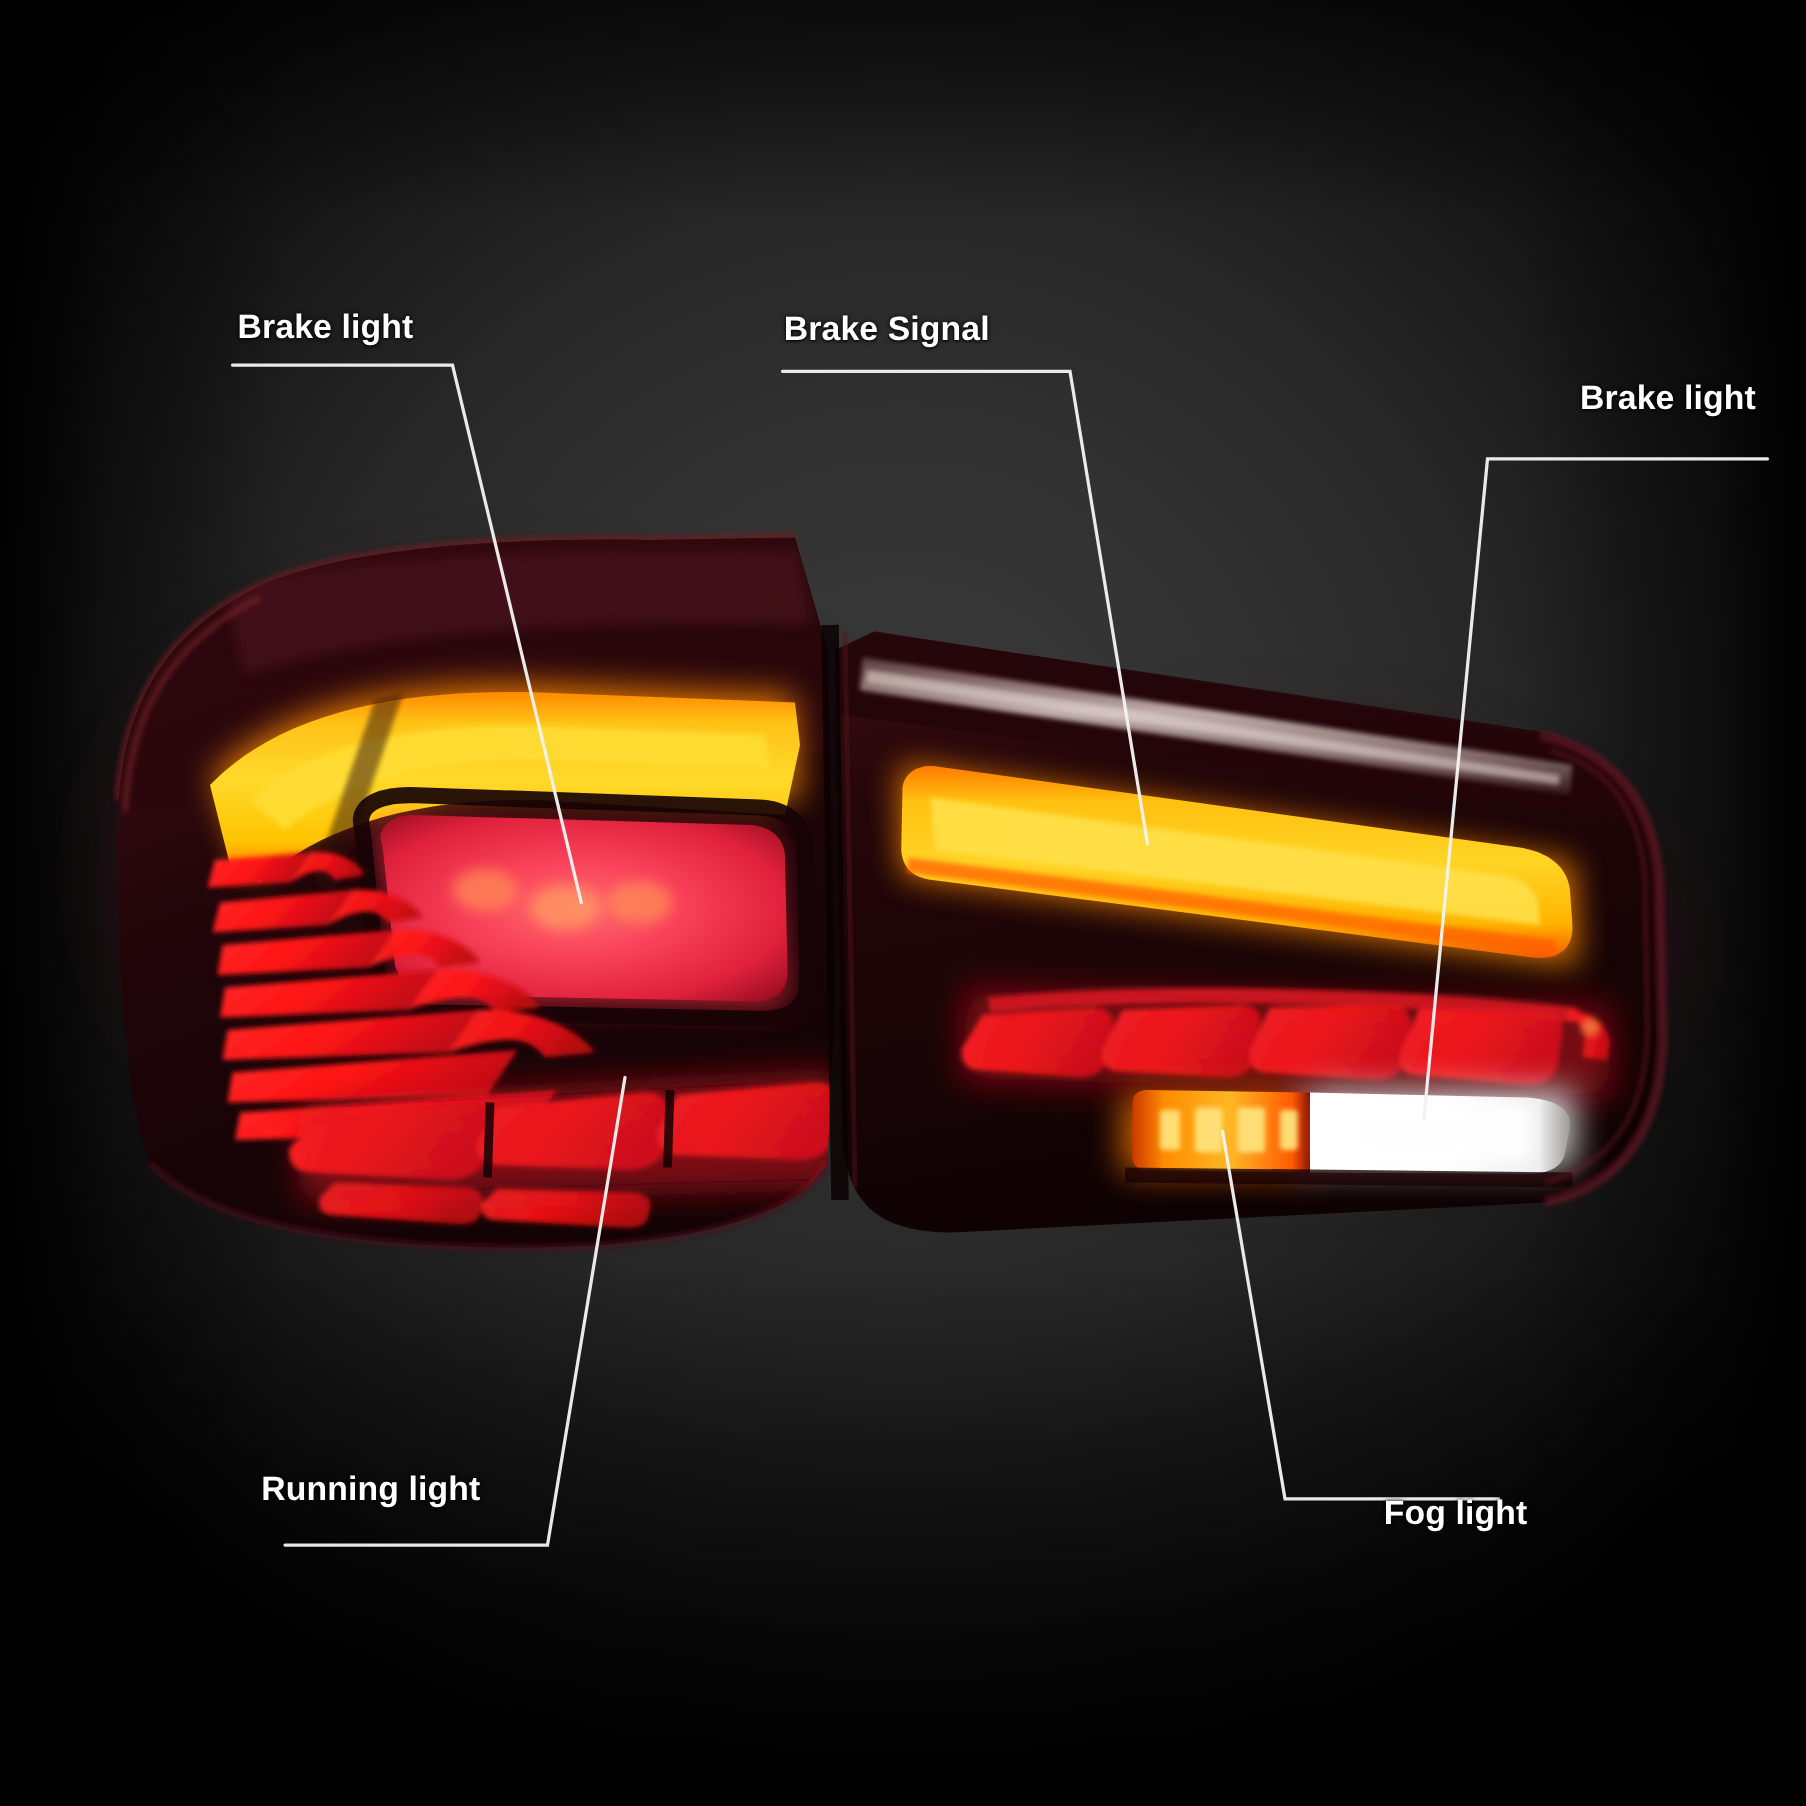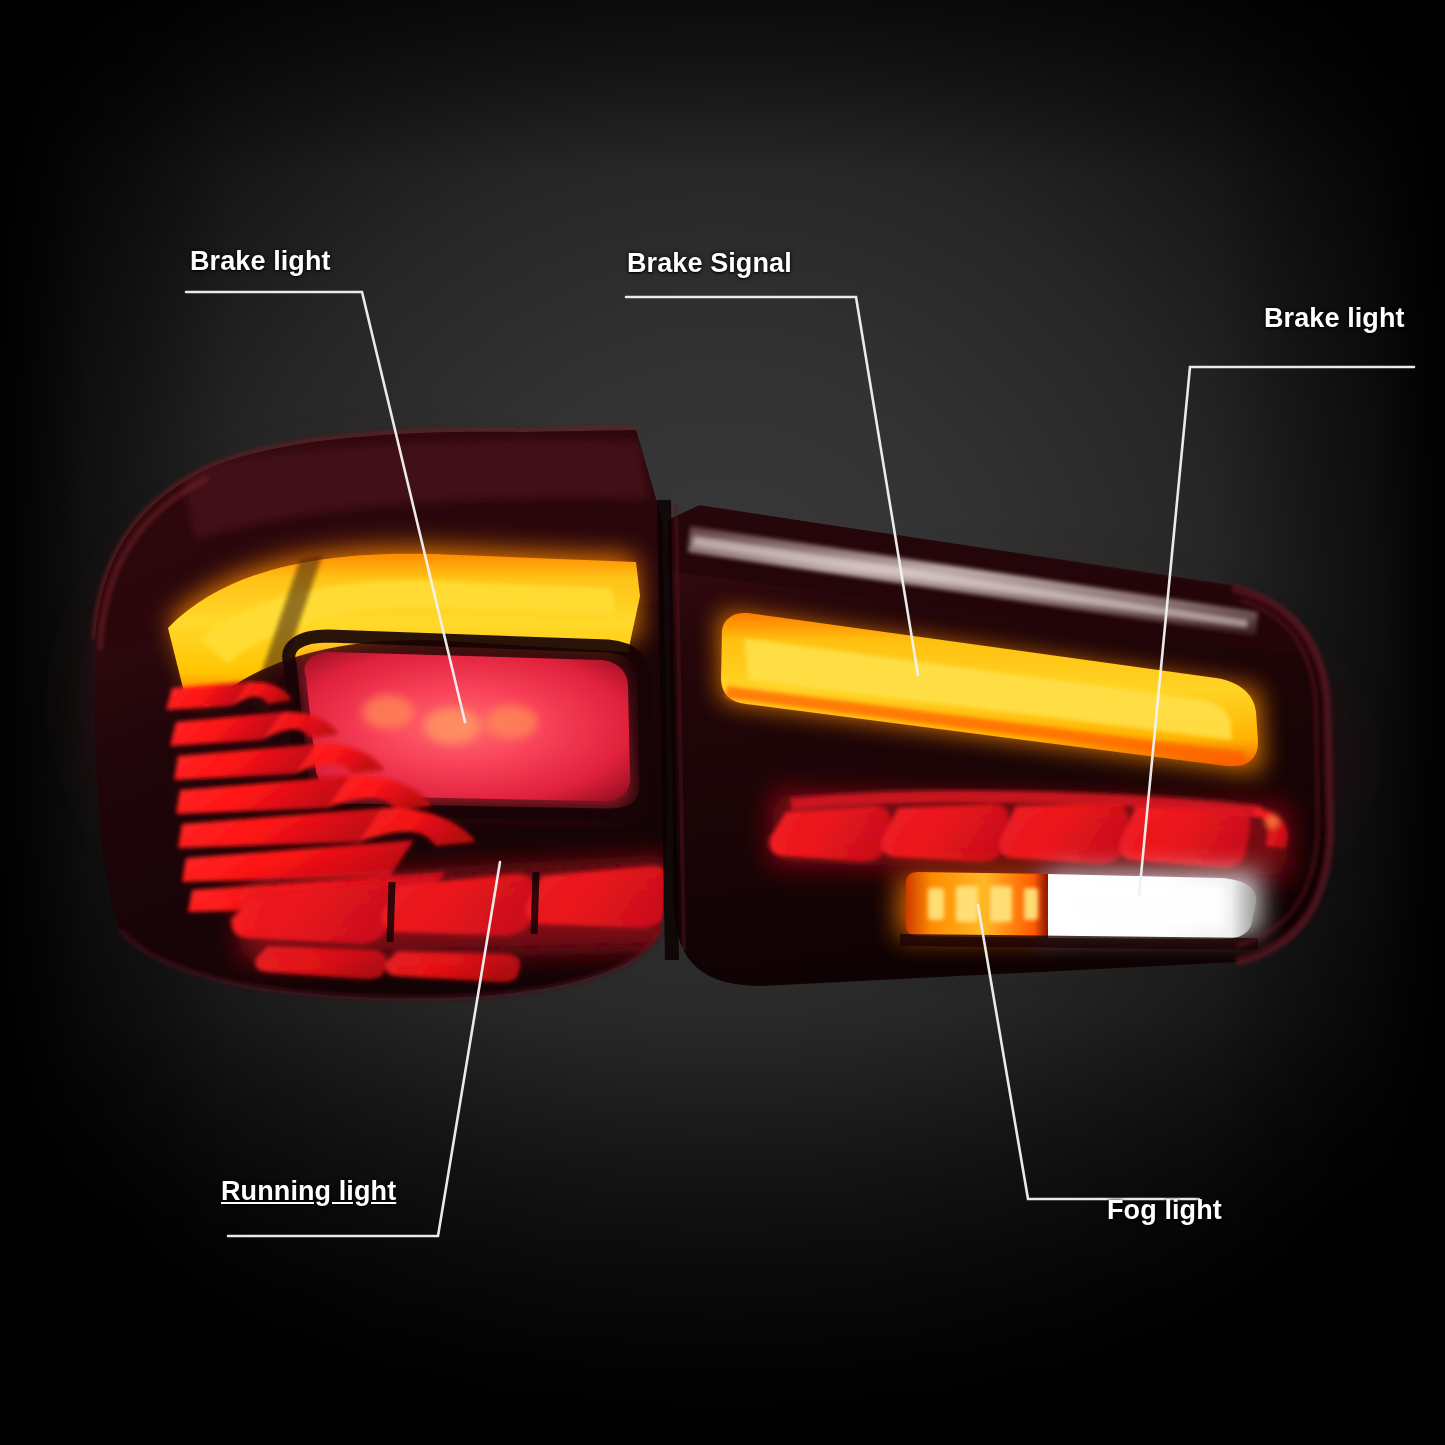--- a/index.html
+++ b/index.html
@@ -322,17 +322,17 @@
       <path d="M 1199 1199 L 1028 1199 L 978 905"></path>
     </g>
   </svg>
 
   <div class="callout" style="left:190px;top:246px;">Brake light</div>
 
   <div class="callout" style="left:627px;top:248px;">Brake Signal</div>
 
   <div class="callout" style="left:1264px;top:303px;">Brake light</div>
 
-  <div class="callout" style="left:221px;top:1176px;text-decoration:underline;">Running light</div>
+  <div class="callout" style="left:209px;top:1176px;">Running light</div>
 
   <div class="callout" style="left:1107px;top:1195px;">Fog light</div>
 
 </div>
 
 </body></html>

